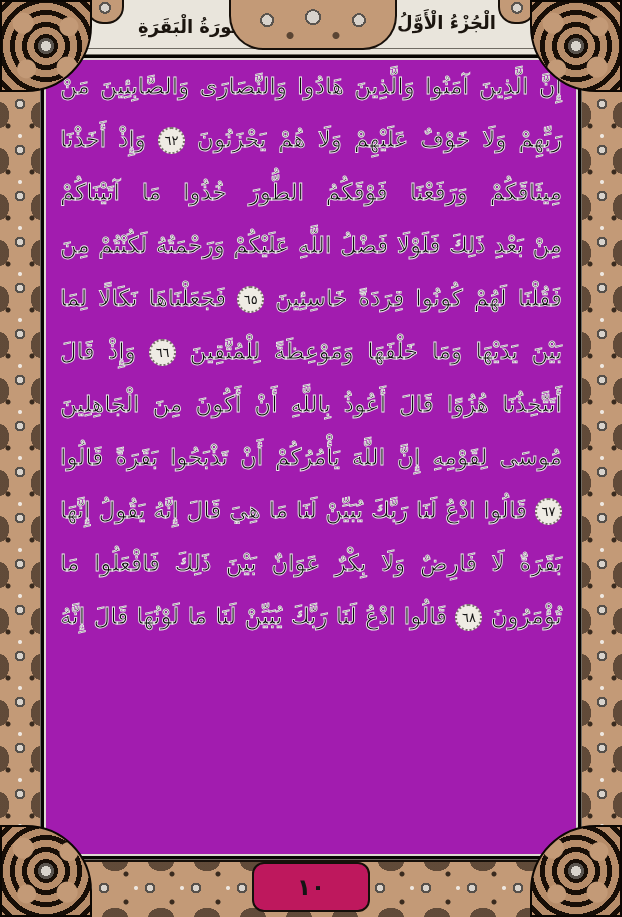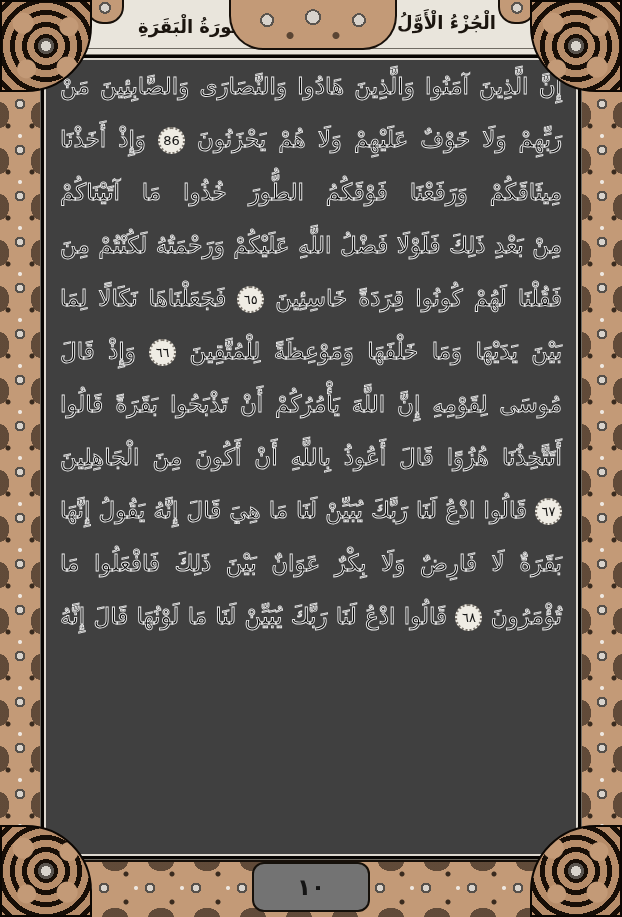--- a/index.html
+++ b/index.html
@@ -80,21 +80,21 @@
   .corner-tl{left:0;top:0;border-bottom-right-radius:66px;}
   .corner-tr{right:0;top:0;border-bottom-left-radius:66px;}
   .corner-bl{left:0;bottom:0;border-top-right-radius:66px;}
   .corner-br{right:0;bottom:0;border-top-left-radius:66px;}
   
   .panel{
     position:absolute;left:40px;right:40px;top:54px;bottom:57px;z-index:2;
     background:#060402;border:1px solid #6f6b63;
   }
   .panel-inner{
-    position:absolute;inset:3px;border:2px solid #dcd8d0;background:#404040;
+    position:absolute;inset:3px;border:2px solid #dcd8d0;background:#a21caf;
     direction:rtl;
   }
   .q-line{
     height:53px;line-height:53px;padding:0 14px;
     font-size:23px;white-space:nowrap;
     text-align:justify;text-align-last:justify;
     color:#e8e8e8;
     -webkit-text-fill-color:#0a0a0a;
     -webkit-text-stroke:0.9px #eaeaea;
     overflow:hidden;
@@ -104,21 +104,21 @@
     width:27px;height:27px;border-radius:50%;
     background:#efece4;border:2px dotted #7a746c;
     box-sizing:border-box;vertical-align:middle;
     font-size:13px;line-height:1;color:#141414;
     -webkit-text-fill-color:#141414;-webkit-text-stroke:0 transparent;
   }
   
   .page-num-cartouche{
     position:absolute;left:50%;bottom:5px;transform:translateX(-50%);
     width:114px;height:46px;z-index:5;
-    background:#737373;border:2px solid #15100a;border-radius:12px;
+    background:#be185d;border:2px solid #15100a;border-radius:12px;
     display:flex;align-items:center;justify-content:center;
     font-size:23px;font-weight:bold;color:#141414;
   }
 </style>
 </head>
 <body>
 
 <div class="page">
 
   <div class="orn orn-left"></div>
@@ -134,27 +134,27 @@
   <div class="bump bump-right"></div>
 
   <div class="corner corner-tl"></div>
   <div class="corner corner-tr"></div>
   <div class="corner corner-bl"></div>
   <div class="corner corner-br"></div>
 
   <div class="panel">
     <div class="panel-inner">
         <div class="q-line"><span class="seg">إِنَّ الَّذِينَ آمَنُوا وَالَّذِينَ هَادُوا وَالنَّصَارَى وَالصَّابِئِينَ مَنْ</span></div>
-        <div class="q-line"><span class="seg">رَبِّهِمْ وَلَا خَوْفٌ عَلَيْهِمْ وَلَا هُمْ يَحْزَنُونَ</span> <span class="v-marker">86</span> <span class="seg">وَإِذْ أَخَذْنَا</span></div>
+        <div class="q-line"><span class="seg">رَبِّهِمْ وَلَا خَوْفٌ عَلَيْهِمْ وَلَا هُمْ يَحْزَنُونَ</span> <span class="v-marker">٦٢</span> <span class="seg">وَإِذْ أَخَذْنَا</span></div>
         <div class="q-line"><span class="seg">مِيثَاقَكُمْ وَرَفَعْنَا فَوْقَكُمُ الطُّورَ خُذُوا مَا آتَيْنَاكُمْ</span></div>
         <div class="q-line"><span class="seg">مِنْ بَعْدِ ذَلِكَ فَلَوْلَا فَضْلُ اللَّهِ عَلَيْكُمْ وَرَحْمَتُهُ لَكُنْتُمْ مِنَ</span></div>
         <div class="q-line"><span class="seg">فَقُلْنَا لَهُمْ كُونُوا قِرَدَةً خَاسِئِينَ</span> <span class="v-marker">٦٥</span> <span class="seg">فَجَعَلْنَاهَا نَكَالًا لِمَا</span></div>
         <div class="q-line"><span class="seg">بَيْنَ يَدَيْهَا وَمَا خَلْفَهَا وَمَوْعِظَةً لِلْمُتَّقِينَ</span> <span class="v-marker">٦٦</span> <span class="seg">وَإِذْ قَالَ</span></div>
+        <div class="q-line"><span class="seg">أَتَتَّخِذُنَا هُزُوًا قَالَ أَعُوذُ بِاللَّهِ أَنْ أَكُونَ مِنَ الْجَاهِلِينَ</span></div>
         <div class="q-line"><span class="seg">مُوسَى لِقَوْمِهِ إِنَّ اللَّهَ يَأْمُرُكُمْ أَنْ تَذْبَحُوا بَقَرَةً قَالُوا</span></div>
-        <div class="q-line"><span class="seg">أَتَتَّخِذُنَا هُزُوًا قَالَ أَعُوذُ بِاللَّهِ أَنْ أَكُونَ مِنَ الْجَاهِلِينَ</span></div>
         <div class="q-line"><span class="v-marker">٦٧</span> <span class="seg">قَالُوا ادْعُ لَنَا رَبَّكَ يُبَيِّنْ لَنَا مَا هِيَ قَالَ إِنَّهُ يَقُولُ إِنَّهَا</span></div>
         <div class="q-line"><span class="seg">بَقَرَةٌ لَا فَارِضٌ وَلَا بِكْرٌ عَوَانٌ بَيْنَ ذَلِكَ فَافْعَلُوا مَا</span></div>
         <div class="q-line"><span class="seg">تُؤْمَرُونَ</span> <span class="v-marker">٦٨</span> <span class="seg">قَالُوا ادْعُ لَنَا رَبَّكَ يُبَيِّنْ لَنَا مَا لَوْنُهَا قَالَ إِنَّهُ</span></div>
       </div>
   </div>
 
   <div class="page-num-cartouche">
     <span>١٠</span>
   </div>
 

